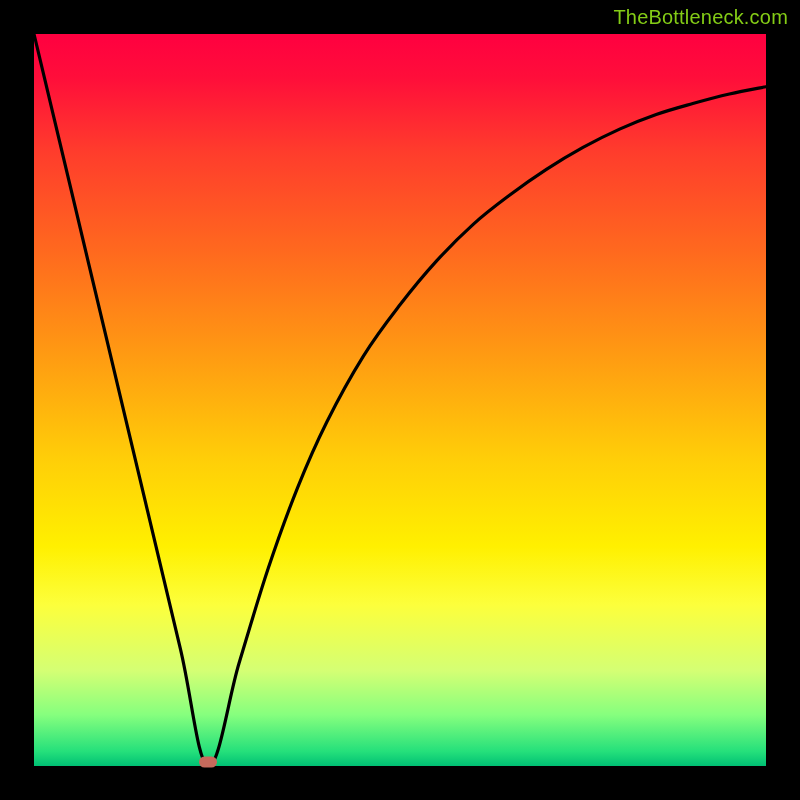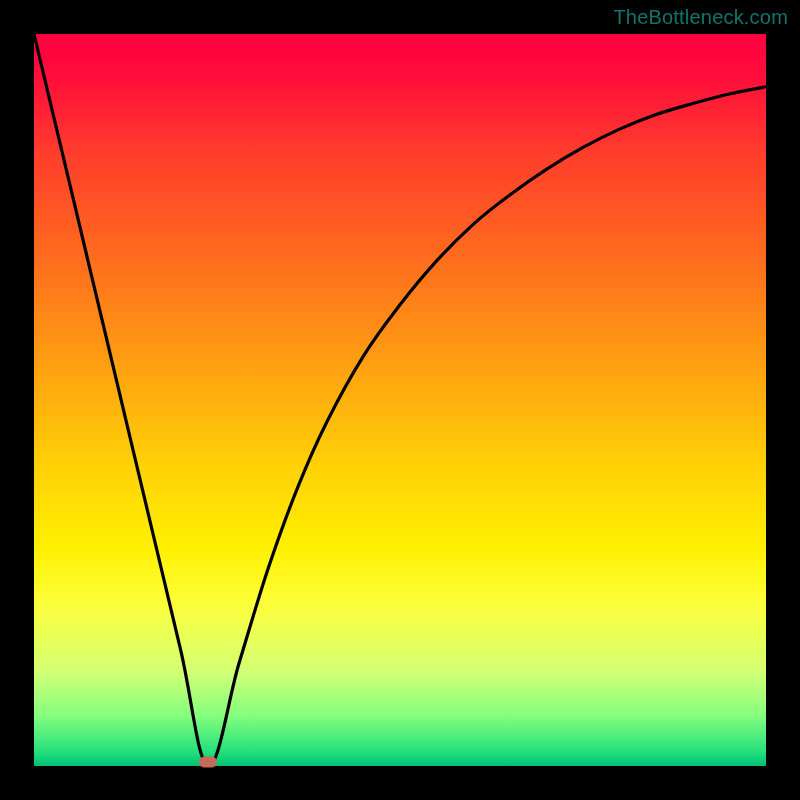--- a/index.html
+++ b/index.html
@@ -37,21 +37,21 @@
       #d4ff74 87%,
       #86ff7e 93%,
       #25e07b 98%,
       #00c074 100%
     );
   }
   .watermark {
     position: absolute;
     top: 6px;
     right: 12px;
-    color: #0f766e;
+    color: #84cc16;
     font-size: 20px;
     font-weight: 400;
     letter-spacing: 0.2px;
     z-index: 5;
   }
   svg.curve {
     position: absolute;
     left: 0;
     top: 0;
     width: 732px;

